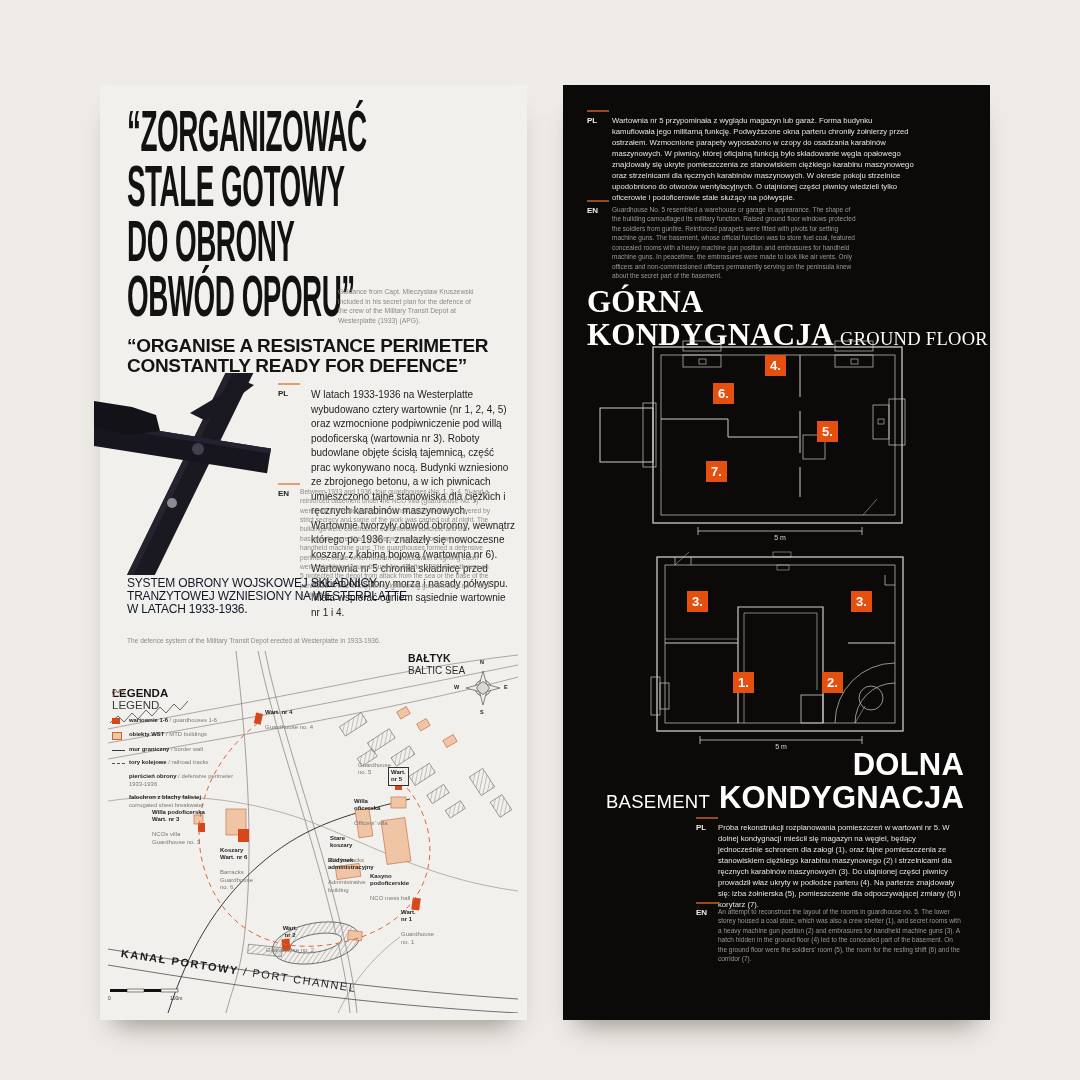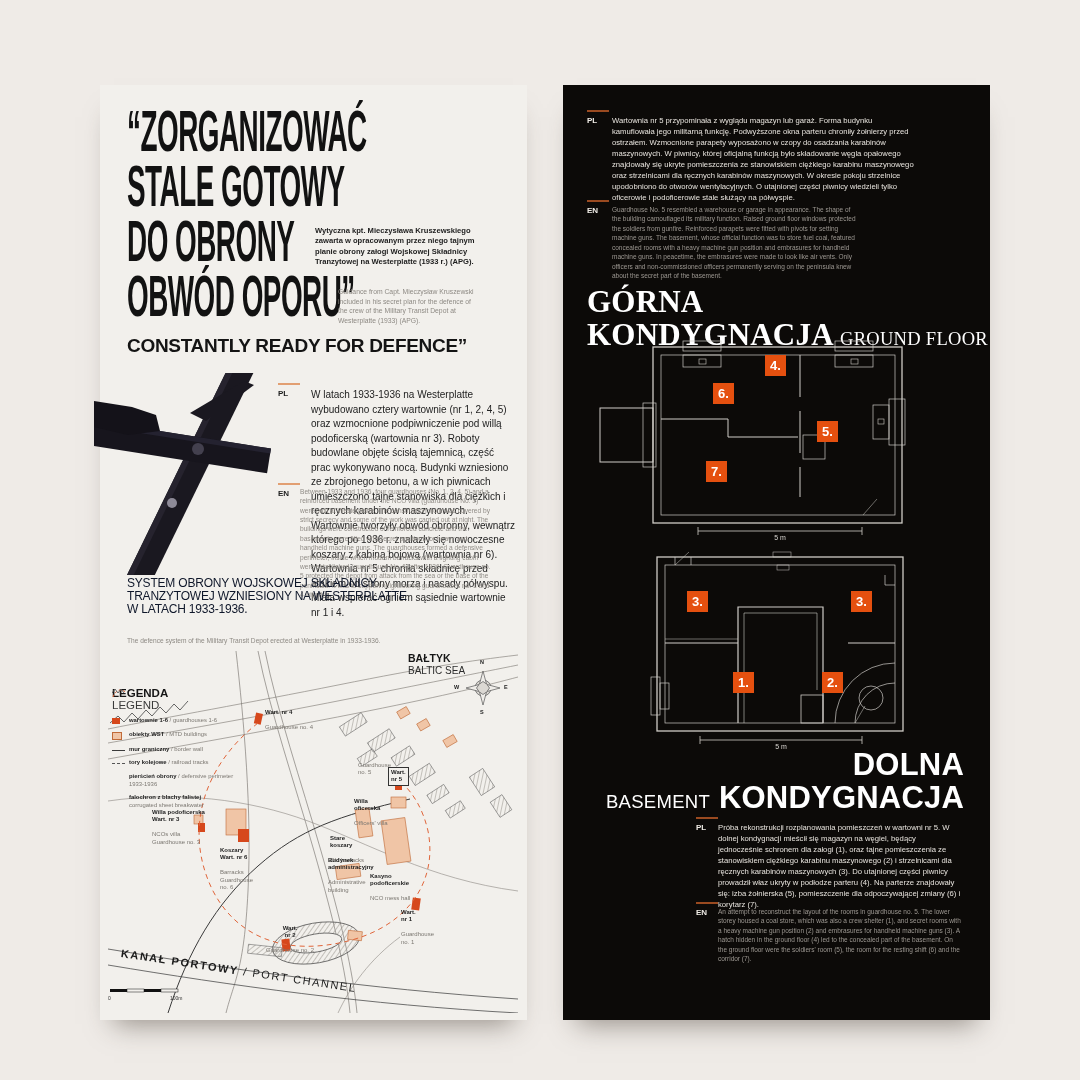--- a/index.html
+++ b/index.html
@@ -87,24 +87,24 @@
 
   <div class="panel lp">
 
     <div class="abs headline">
       <span class="hline">“ZORGANIZOWAĆ</span>
       <span class="hline">STALE GOTOWY</span>
       <span class="hline">DO OBRONY</span>
       <span class="hline">OBWÓD OPORU”</span>
     </div>
 
-    <div class="abs cap-pl">Wytyczna kpt. Mieczysława Kruszewskiego zawarta w opracowanym przez niego tajnym planie obrony załogi Wojskowej Składnicy Tranzytowej na Westerplatte (1933 r.) (APG).</div>
     <div class="abs cap-en">Guidance from Capt. Mieczysław Kruszewski included in his secret plan for the defence of the crew of the Military Transit Depot at Westerplatte (1933) (APG).</div>
 
     <div class="abs subtitle">
+      <div>“ORGANISE A RESISTANCE PERIMETER</div>
       <div>CONSTANTLY READY FOR DEFENCE”</div>
     </div>
 
     <div class="abs intro-pl-lab">
       <div class="rule"></div>
       <div class="lab">PL</div>
     </div>
     <div class="abs intro-pl-txt body-pl">W latach 1933-1936 na Westerplatte wybudowano cztery wartownie (nr 1, 2, 4, 5) oraz wzmocnione podpiwniczenie pod willą podoficerską (wartownia nr 3). Roboty budowlane objęte ścisłą tajemnicą, część prac wykonywano nocą. Budynki wzniesiono ze zbrojonego betonu, a w ich piwnicach umieszczono tajne stanowiska dla ciężkich i ręcznych karabinów maszynowych. Wartownie tworzyły obwód obronny, wewnątrz którego po 1936 r. znalazły się nowoczesne koszary z kabiną bojową (wartownia nr 6). Wartownia nr 5 chroniła składnicę przed atakiem od strony morza i nasady półwyspu. Miała wspierać ogniem sąsiednie wartownie nr 1 i 4.</div>
 
     <div class="abs intro-en-lab">

